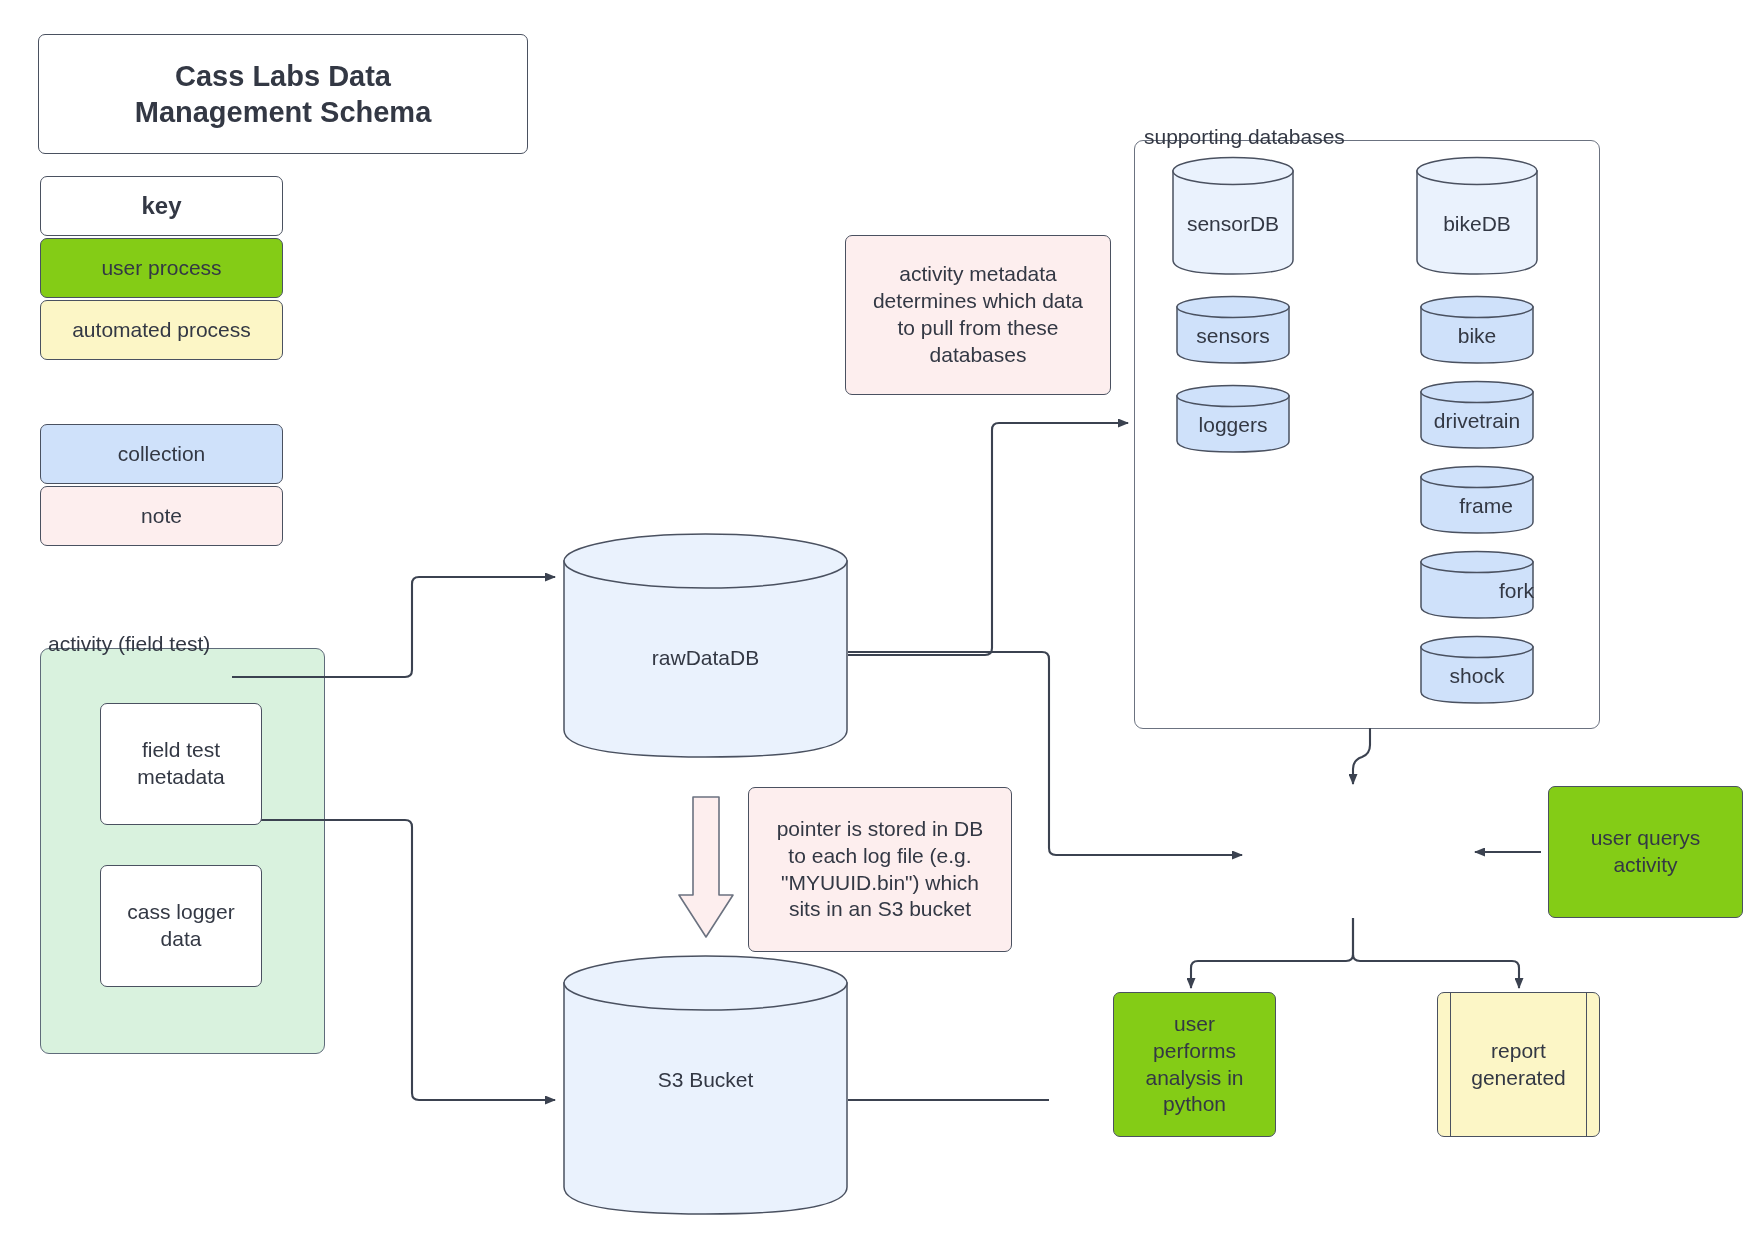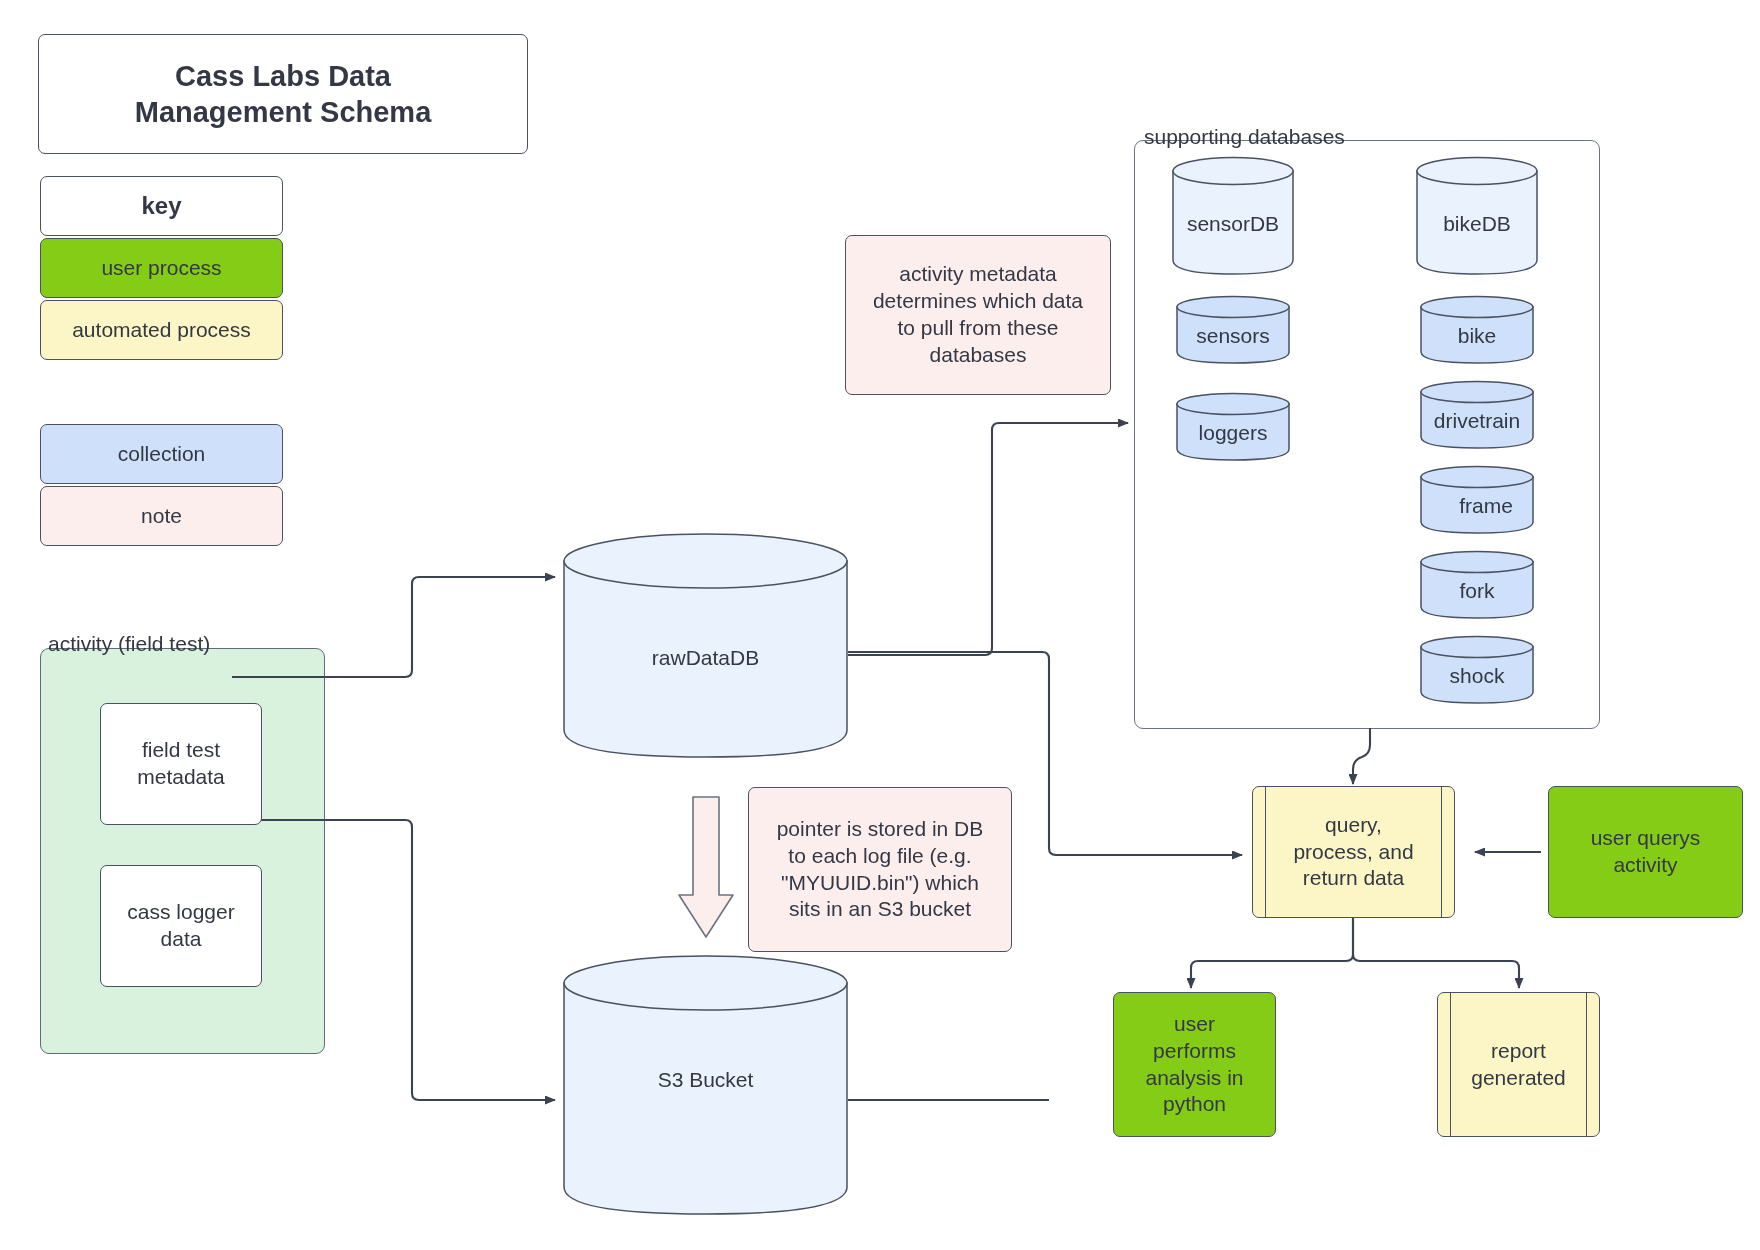--- a/index.html
+++ b/index.html
@@ -193,21 +193,21 @@
     </svg>
     <div class="cyl-label" style="top:54px;">sensorDB</div>
   </div>
   <div class="cyl" style="left:1176px; top:296px; width:114px; height:68px;">
     <svg width="114" height="68" viewBox="0 0 114 68" xmlns="http://www.w3.org/2000/svg">
       <path d="M 1 11 L 1 56 Q 1 67 57 67 Q 113 67 113 56 L 113 11 Z" fill="#cfe1fa" stroke="#4a5160" stroke-width="1.5"></path>
       <ellipse cx="57" cy="11" rx="56" ry="10.5" fill="#cfe1fa" stroke="#4a5160" stroke-width="1.5"></ellipse>
     </svg>
     <div class="cyl-label" style="top:27px;">sensors</div>
   </div>
-  <div class="cyl" style="left:1176px; top:393px; width:114px; height:68px;">
+  <div class="cyl" style="left:1176px; top:385px; width:114px; height:68px;">
     <svg width="114" height="68" viewBox="0 0 114 68" xmlns="http://www.w3.org/2000/svg">
       <path d="M 1 11 L 1 56 Q 1 67 57 67 Q 113 67 113 56 L 113 11 Z" fill="#cfe1fa" stroke="#4a5160" stroke-width="1.5"></path>
       <ellipse cx="57" cy="11" rx="56" ry="10.5" fill="#cfe1fa" stroke="#4a5160" stroke-width="1.5"></ellipse>
     </svg>
     <div class="cyl-label" style="top:27px;">loggers</div>
   </div>
 
   <div class="cyl" style="left:1416px; top:157px; width:122px; height:118px;">
     <svg width="122" height="118" viewBox="0 0 122 118" xmlns="http://www.w3.org/2000/svg">
       <path d="M 1 14 L 1 103 Q 1 117 61 117 Q 121 117 121 103 L 121 14 Z" fill="#eaf2fd" stroke="#4a5160" stroke-width="1.5"></path>
@@ -234,21 +234,21 @@
       <path d="M 1 11 L 1 56 Q 1 67 57 67 Q 113 67 113 56 L 113 11 Z" fill="#cfe1fa" stroke="#4a5160" stroke-width="1.5"></path>
       <ellipse cx="57" cy="11" rx="56" ry="10.5" fill="#cfe1fa" stroke="#4a5160" stroke-width="1.5"></ellipse>
     </svg>
     <div class="cyl-label" style="top:27px;padding-left:18px;">frame</div>
   </div>
   <div class="cyl" style="left:1420px; top:551px; width:114px; height:68px;">
     <svg width="114" height="68" viewBox="0 0 114 68" xmlns="http://www.w3.org/2000/svg">
       <path d="M 1 11 L 1 56 Q 1 67 57 67 Q 113 67 113 56 L 113 11 Z" fill="#cfe1fa" stroke="#4a5160" stroke-width="1.5"></path>
       <ellipse cx="57" cy="11" rx="56" ry="10.5" fill="#cfe1fa" stroke="#4a5160" stroke-width="1.5"></ellipse>
     </svg>
-    <div class="cyl-label" style="top:27px;">fork</div>
+    <div class="cyl-label" style="top:27px;text-align:right;">fork</div>
   </div>
   <div class="cyl" style="left:1420px; top:636px; width:114px; height:68px;">
     <svg width="114" height="68" viewBox="0 0 114 68" xmlns="http://www.w3.org/2000/svg">
       <path d="M 1 11 L 1 56 Q 1 67 57 67 Q 113 67 113 56 L 113 11 Z" fill="#cfe1fa" stroke="#4a5160" stroke-width="1.5"></path>
       <ellipse cx="57" cy="11" rx="56" ry="10.5" fill="#cfe1fa" stroke="#4a5160" stroke-width="1.5"></ellipse>
     </svg>
     <div class="cyl-label" style="top:27px;">shock</div>
   </div>
 
   <div class="node c-note" style="left:845px; top:229px; width:266px; height:160px; flex-direction:column;margin-top:6px;">
@@ -258,25 +258,20 @@
     <span>databases</span>
   </div>
 
   <div class="node c-note" style="left:748px; top:787px; width:264px; height:165px; flex-direction:column;">
     <span>pointer is stored in DB</span>
     <span>to each log file (e.g.</span>
     <span>"MYUUID.bin") which</span>
     <span>sits in an S3 bucket</span>
   </div>
 
-  <div class="node c-auto predef" style="left:1252px; top:786px; width:203px; height:132px; flex-direction:column;">
-    <span>query,</span>
-    <span>process, and</span>
-    <span>return data</span>
-  </div>
 
   <div class="node c-user" style="left:1548px; top:786px; width:195px; height:132px; flex-direction:column;">
     <span>user querys</span>
     <span>activity</span>
   </div>
 
   <div class="node c-user" style="left:1113px; top:992px; width:163px; height:145px; flex-direction:column;">
     <span>user</span>
     <span>performs</span>
     <span>analysis in</span>

